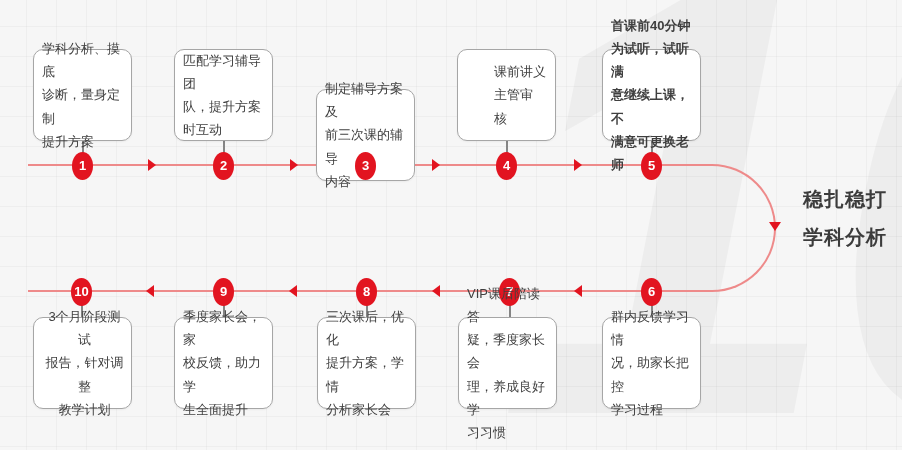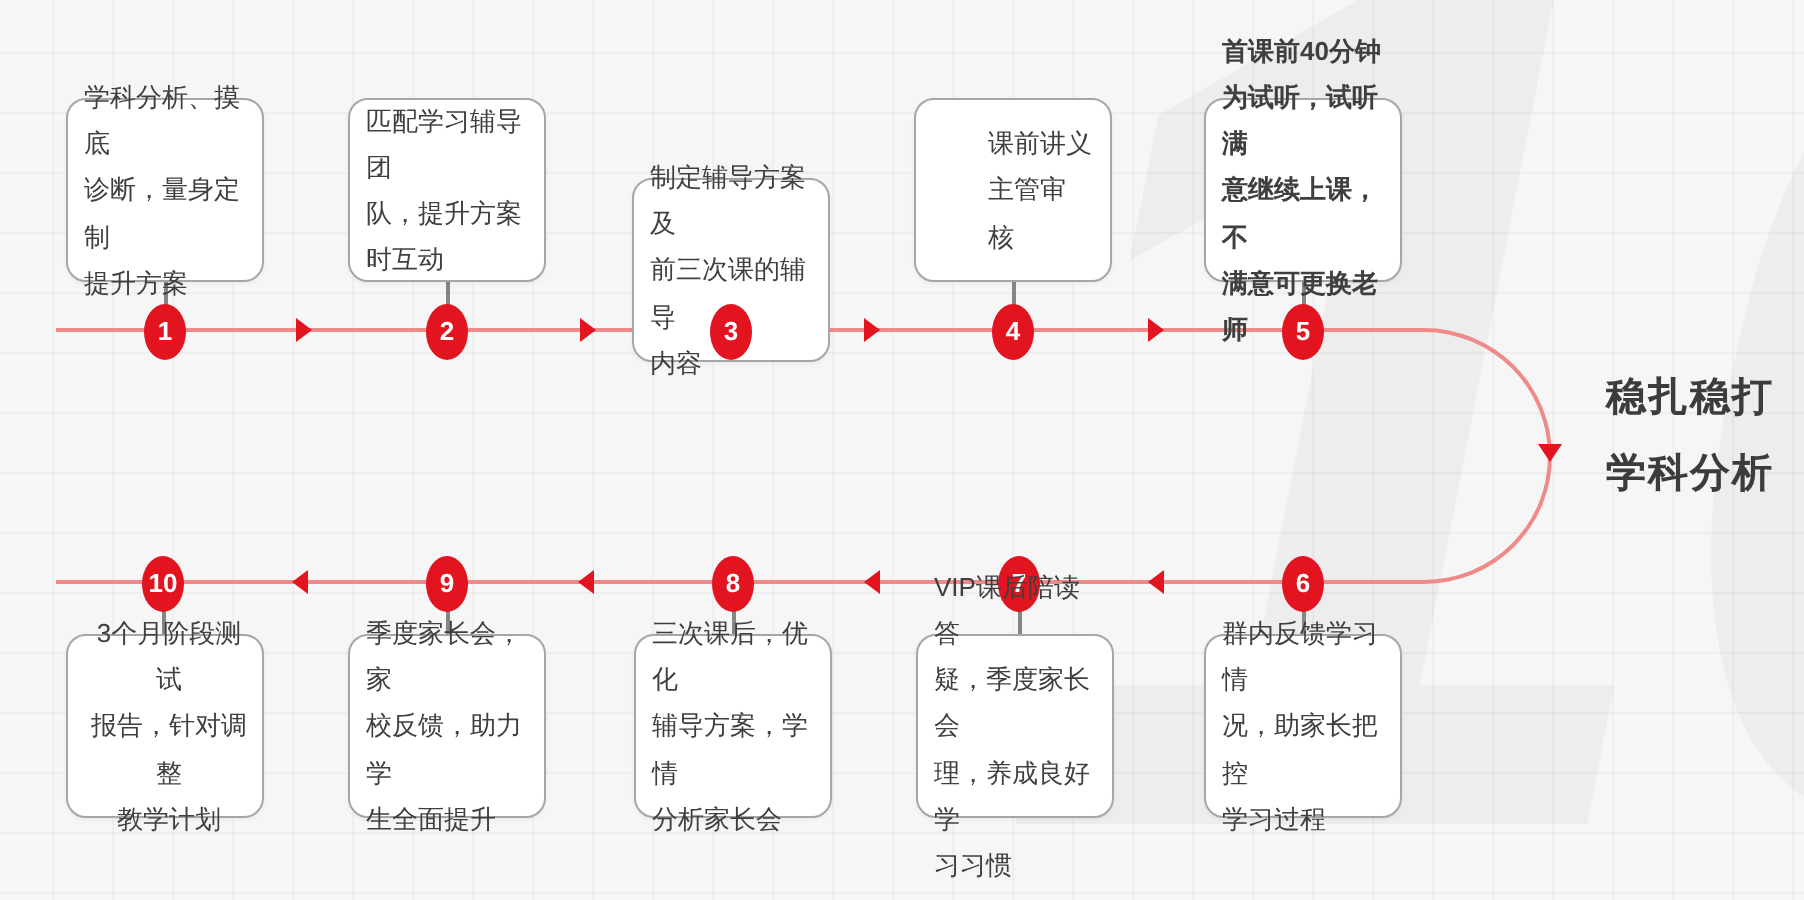--- a/index.html
+++ b/index.html
@@ -179,21 +179,21 @@
     <div class="badge" style="left:213px;top:278px;">9</div>
     <div class="connector" style="left:223px;top:305px;"></div>
     <div class="box" style="left:174px;top:317px;">季度家长会，家
 校反馈，助力学
 生全面提升</div>
   </div>
   <div>
     <div class="badge" style="left:356px;top:278px;">8</div>
     <div class="connector" style="left:366px;top:305px;"></div>
     <div class="box" style="left:317px;top:317px;">三次课后，优化
-辅导方案，学情
+提升方案，学情
 分析家长会</div>
   </div>
   <div>
     <div class="badge" style="left:499px;top:278px;">7</div>
     <div class="connector" style="left:509px;top:305px;"></div>
     <div class="box" style="left:458px;top:317px;">VIP课后陪读答
 疑，季度家长会
 理，养成良好学
 习习惯</div>
   </div>

